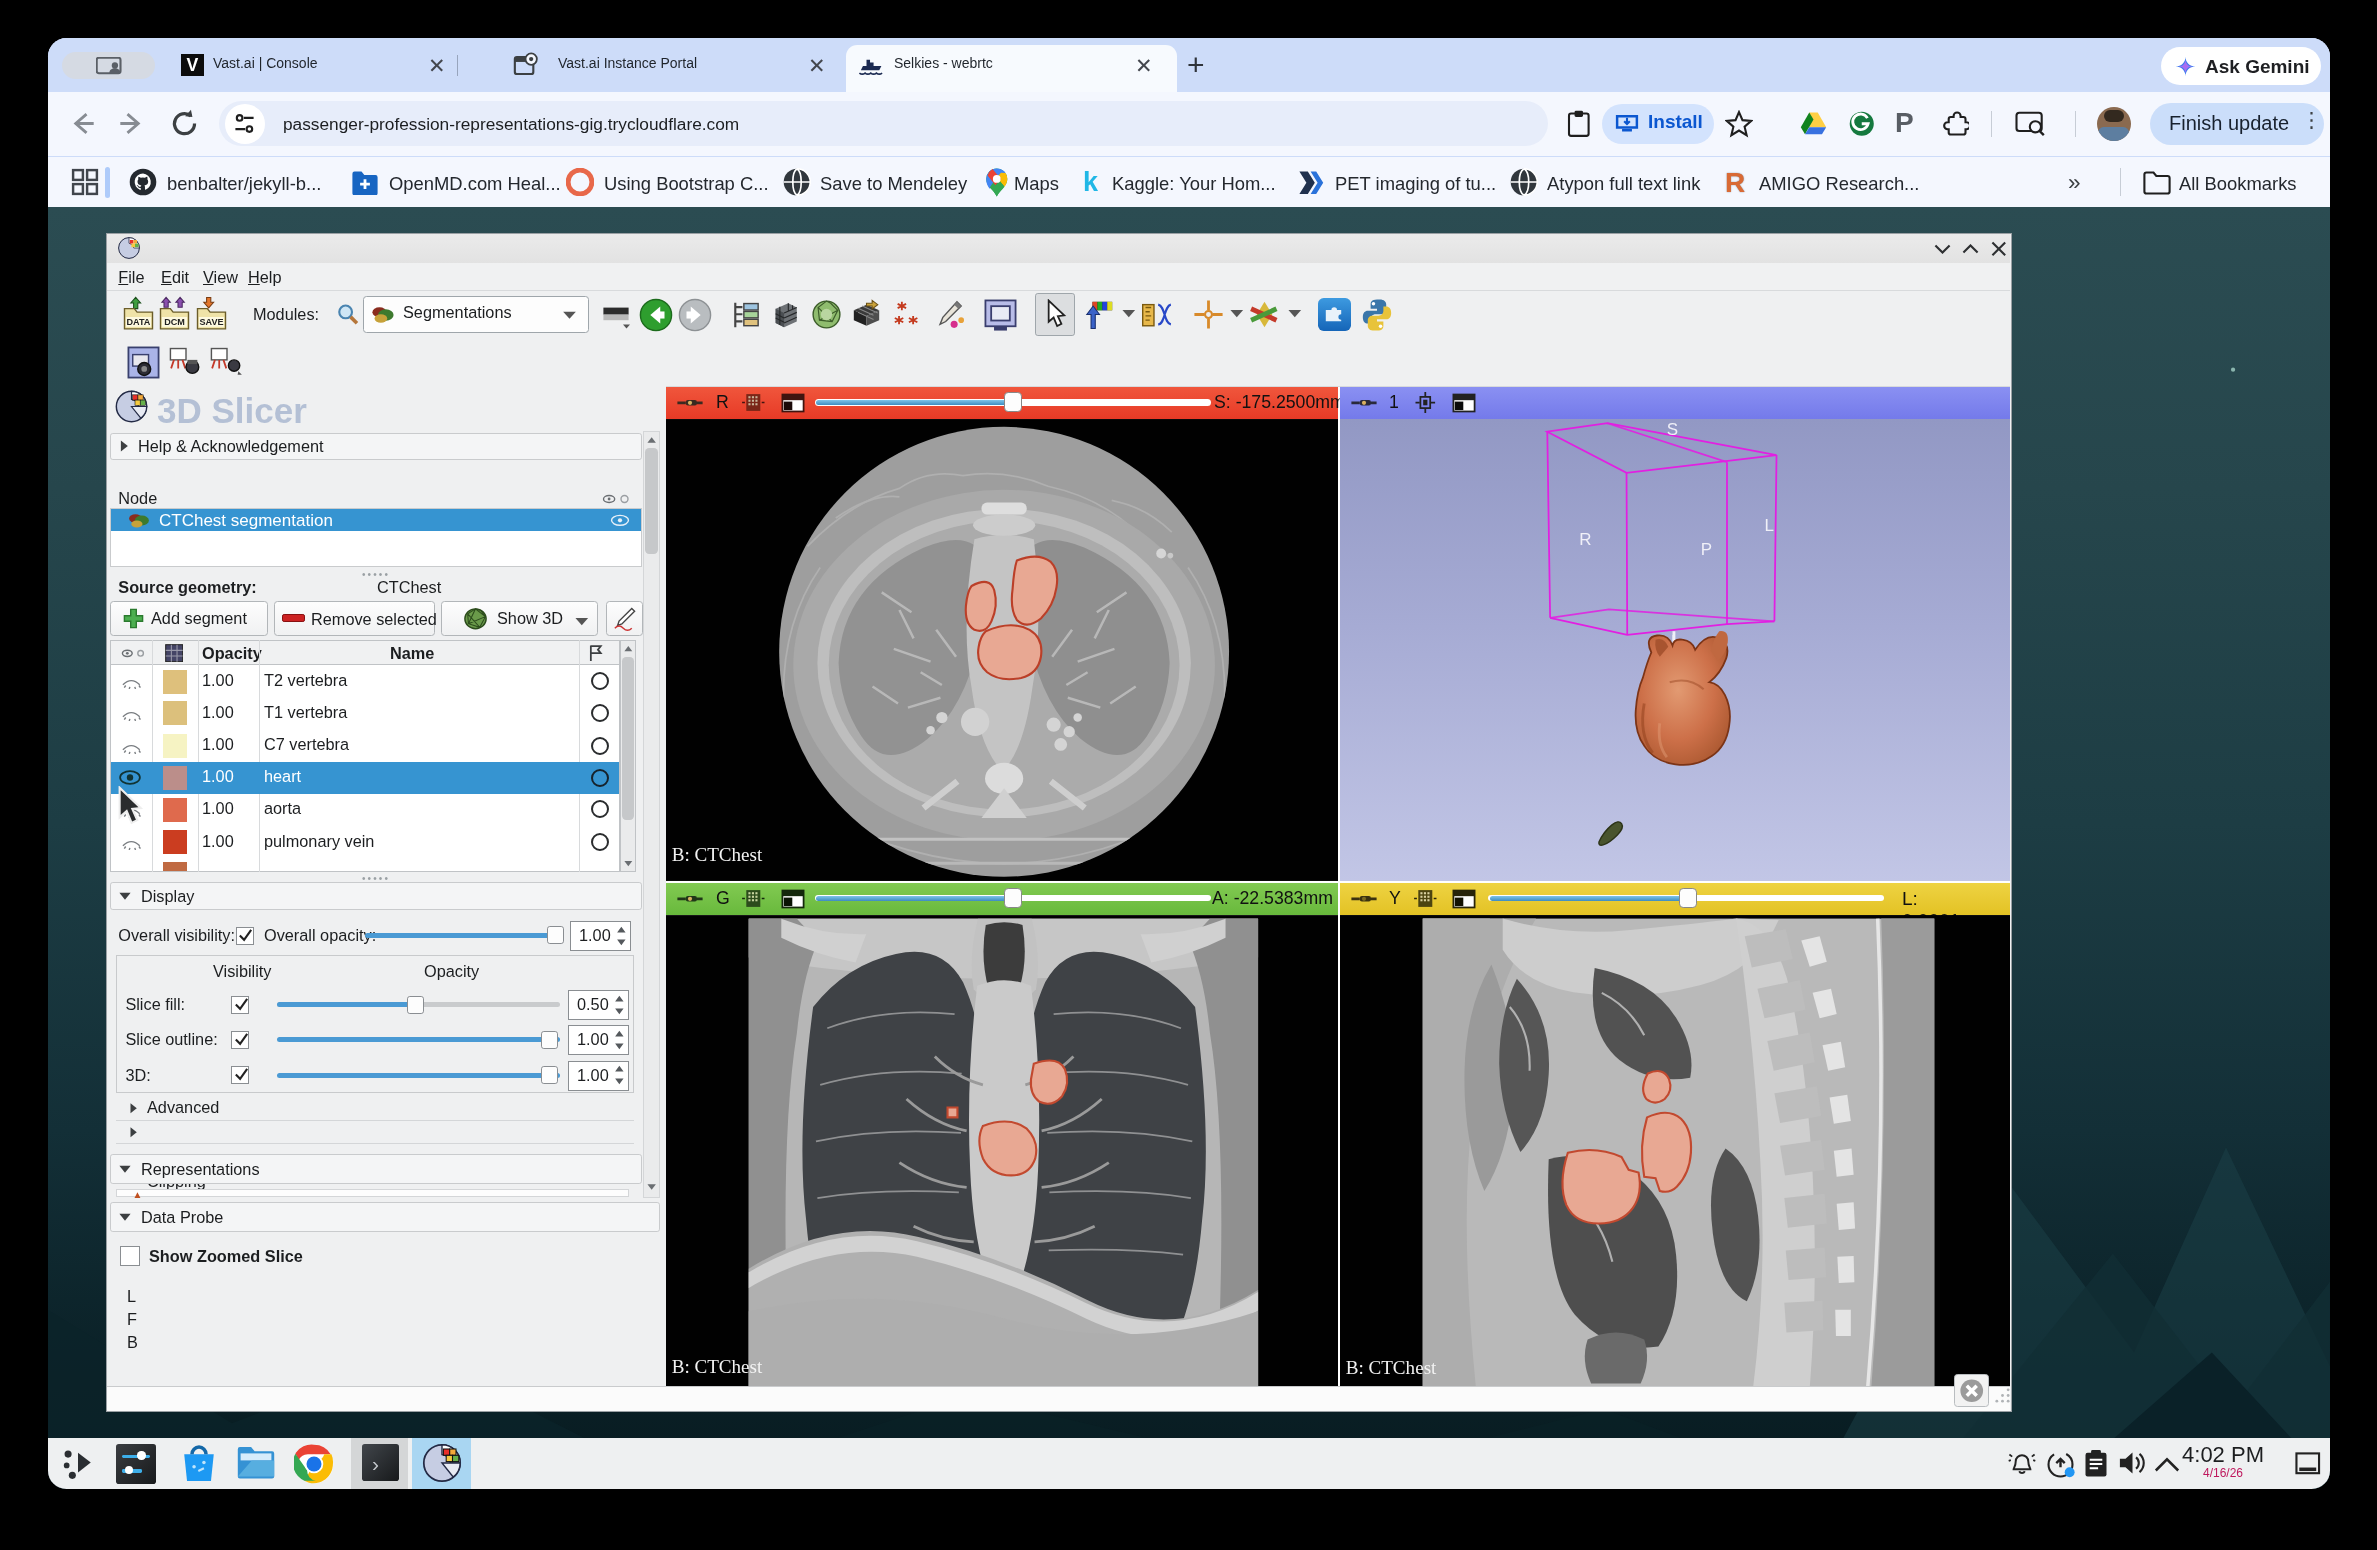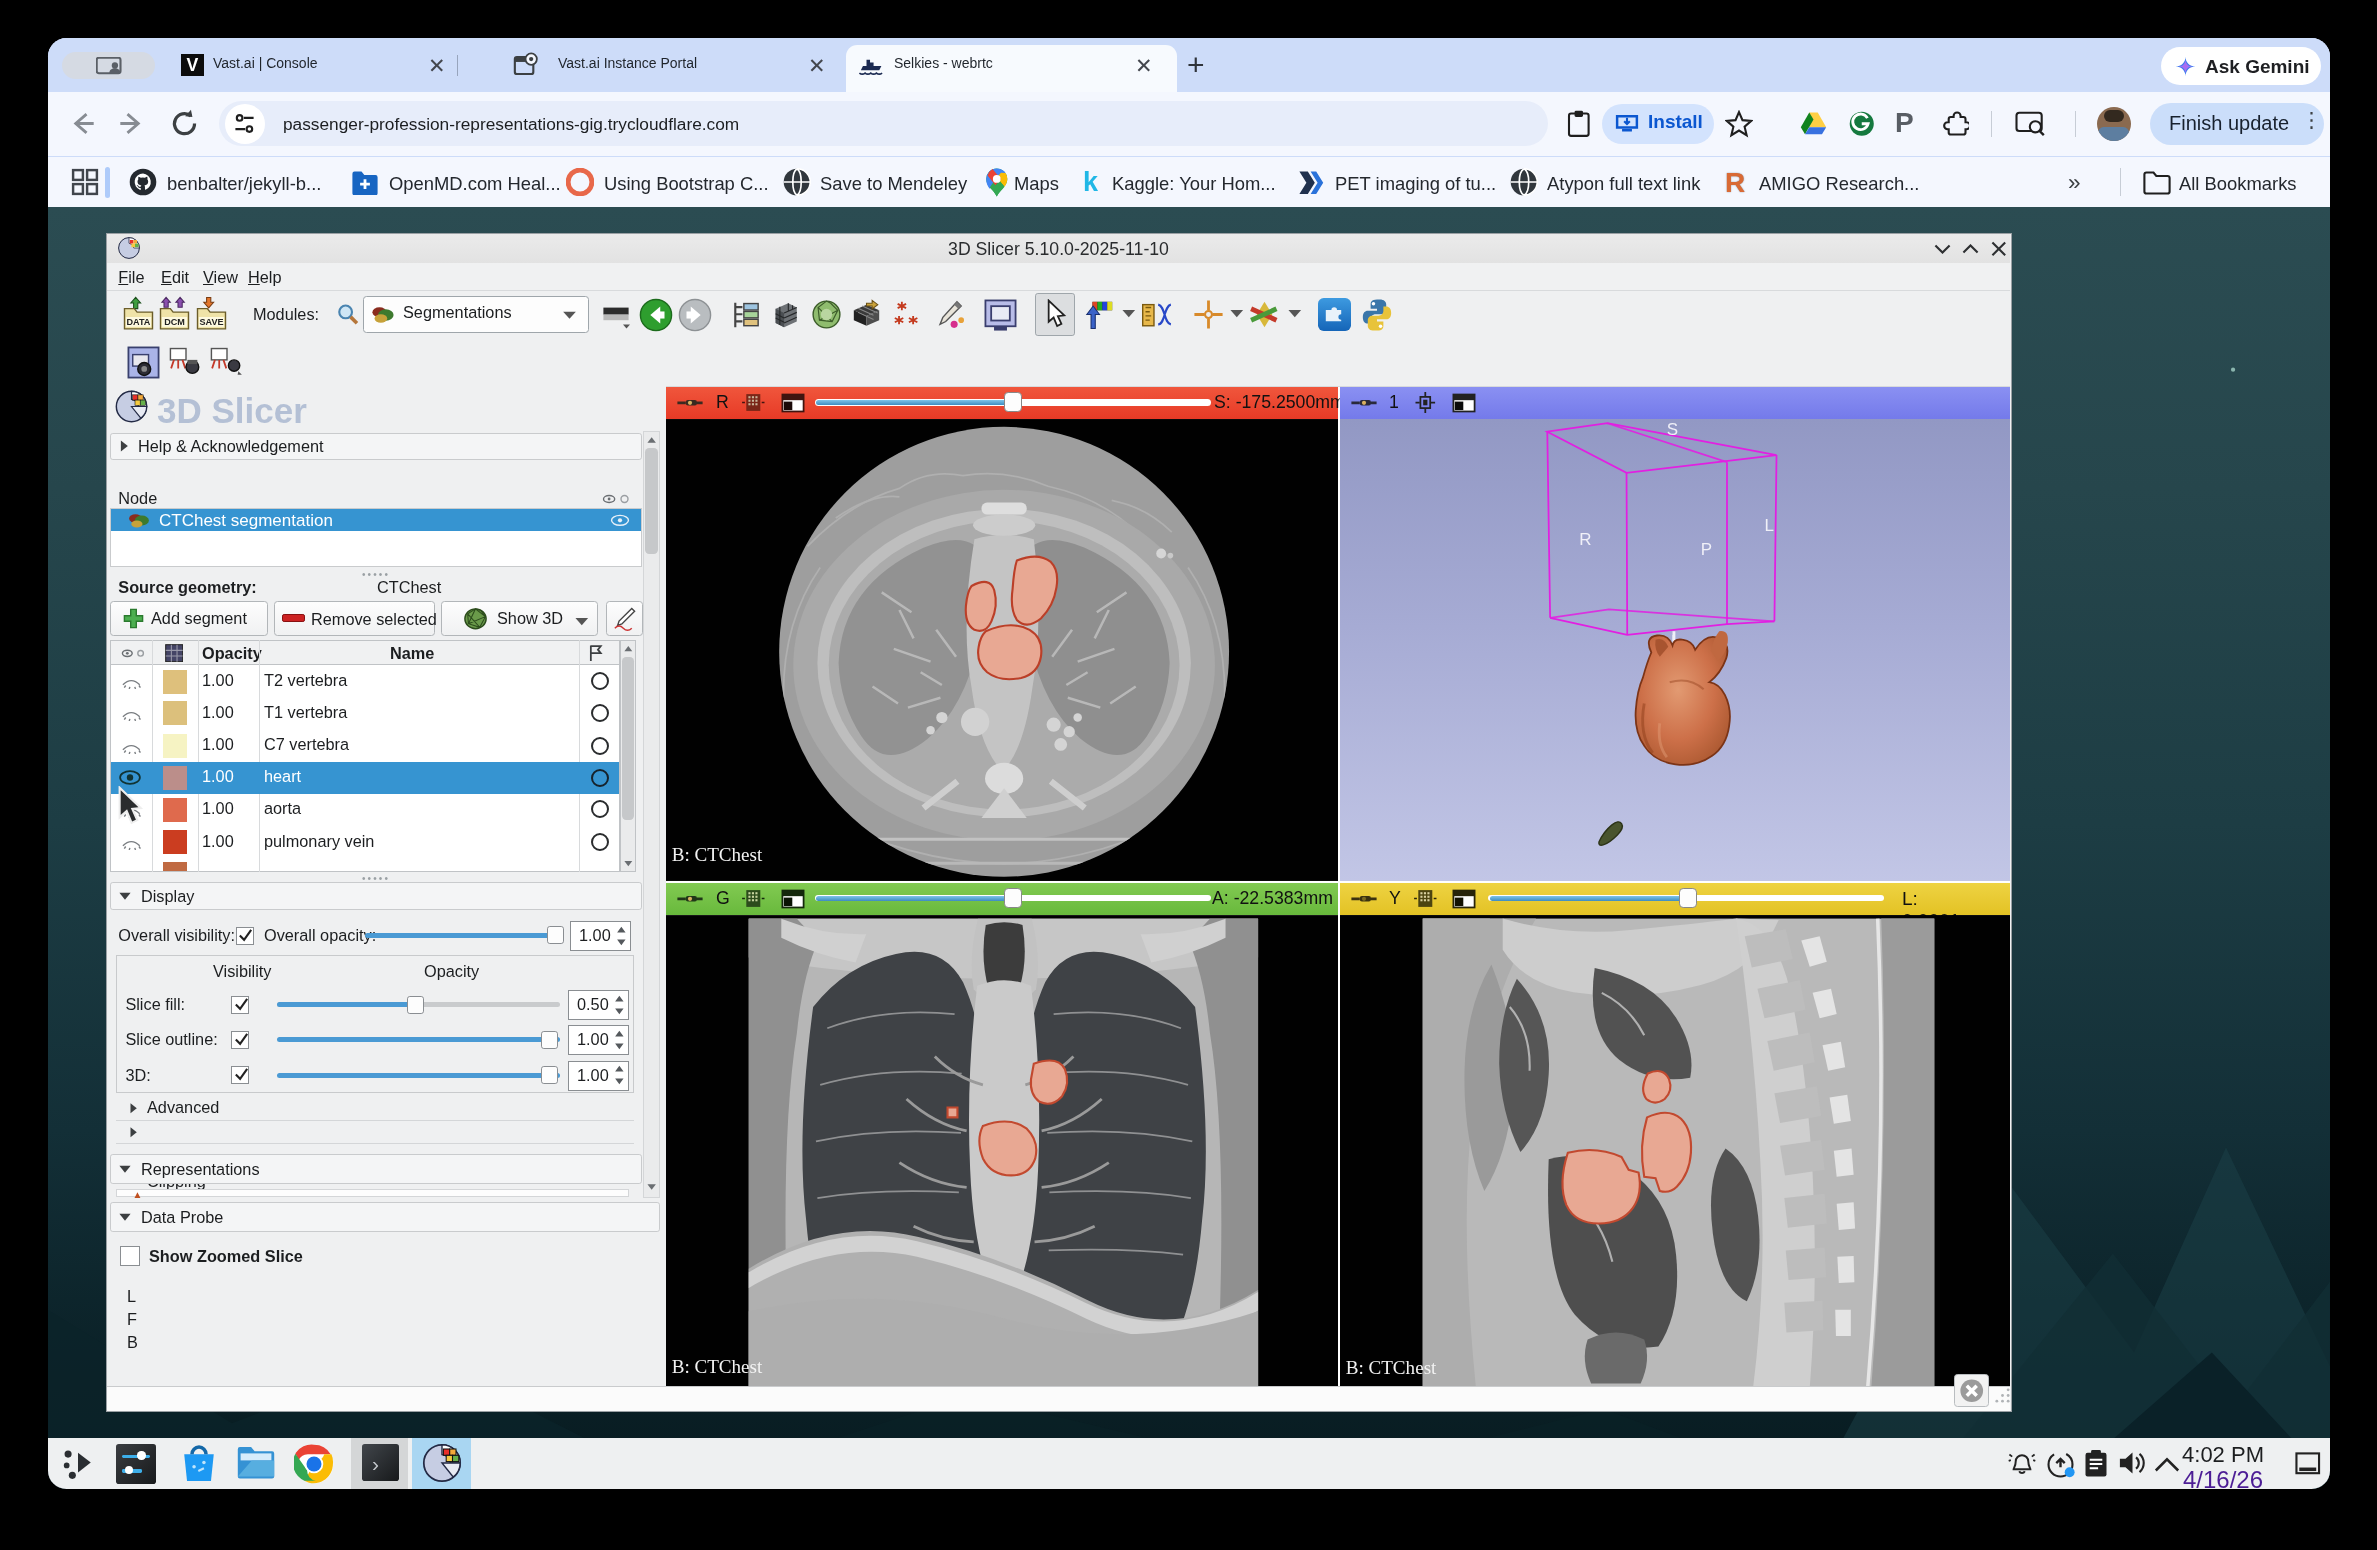--- a/index.html
+++ b/index.html
@@ -216,21 +216,20 @@
 
       <div class="abs" style="left:0;top:0;width:1903px;height:29px;background:linear-gradient(180deg,#ebebeb,#e2e2e2);border-bottom:0.7px solid #c2c2c2;"></div>
       <svg class="abs" style="left:10px;top:2.8px;" width="24" height="24" viewBox="0 0 60 60">
         <circle cx="30" cy="30" r="26" fill="#c6cde3" stroke="#232a45" stroke-width="2.5"></circle>
         <path d="M30 4 a26 26 0 0 1 26 26 l-14 0 a14 14 0 0 0 -12 -12 z" fill="#fff" stroke="#232a45" stroke-width="2"></path>
         <rect x="32" y="10" width="9" height="9" fill="#e8302a"></rect>
           <rect x="41" y="10" width="9" height="9" fill="#f2a93b"></rect>
         <rect x="36" y="19" width="9" height="9" fill="#f4ca40"></rect>
           <rect x="45" y="19" width="9" height="9" fill="#66b04a"></rect>
       </svg>
-      <div class="abs" style="left:0;top:5px;width:1903px;text-align:center;font-size:17.7px;color:#2a2c2e;">3D Slicer 5.10.0-2025-11-10</div>
       <svg class="abs" style="left:1827px;top:10.6px;" width="17" height="10" viewBox="0 0 24 14">
           <path d="M2 2 L12 12 L22 2" stroke="#2e3032" stroke-width="3" fill="none"></path>
         </svg>
       <svg class="abs" style="left:1855px;top:10.6px;" width="17" height="10" viewBox="0 0 24 14">
           <path d="M2 12 L12 2 L22 12" stroke="#2e3032" stroke-width="3" fill="none"></path>
         </svg>
       <svg class="abs" style="left:1884px;top:7px;" width="15.6" height="15.6" viewBox="0 0 22 22">
           <path d="M2 2 L20 20 M20 2 L2 20" stroke="#2e3032" stroke-width="3" fill="none"></path>
         </svg>
 
@@ -1025,21 +1024,21 @@
         <path d="M11 15 h18 M11 21 h18 M11 27 h12" stroke="#fff" stroke-width="3"></path>
       </svg>
       <svg class="abs" style="left:2069px;top:11.3px;" width="31" height="28" viewBox="0 0 44 40">
         <path d="M4 14 h8 l10 -9 v30 l-10 -9 h-8 z" fill="#222"></path>
         <path d="M27 12 a10 10 0 0 1 0 16 M32 7 a17 17 0 0 1 0 26" stroke="#222" stroke-width="3" fill="none"></path>
       </svg>
       <svg class="abs" style="left:2105px;top:17px;" width="28" height="18.4" viewBox="0 0 40 26">
         <path d="M4 22 L20 6 L36 22" stroke="#222" stroke-width="3.6" fill="none"></path>
       </svg>
       <div class="abs" style="left:2114px;top:4.2px;width:122px;text-align:center;font-size:22px;color:#1c1e20;">4:02 PM</div>
-      <div class="abs" style="left:2114px;top:27.6px;width:122px;text-align:center;font-size:24px;color:#4c1d95;">4/16/26</div>
+      <div class="abs" style="left:2114px;top:27.6px;width:122px;text-align:center;font-size:12px;color:#be185d;">4/16/26</div>
       <svg class="abs" style="left:2247px;top:14px;" width="25.5" height="22.6" viewBox="0 0 36 32">
         <rect x="2" y="2" width="32" height="28" fill="none" stroke="#222" stroke-width="3"></rect>
         <rect x="6" y="22" width="24" height="5" fill="#222"></rect>
       </svg>
     </div>
   </div>
 </div>
 
 
 </body></html>

